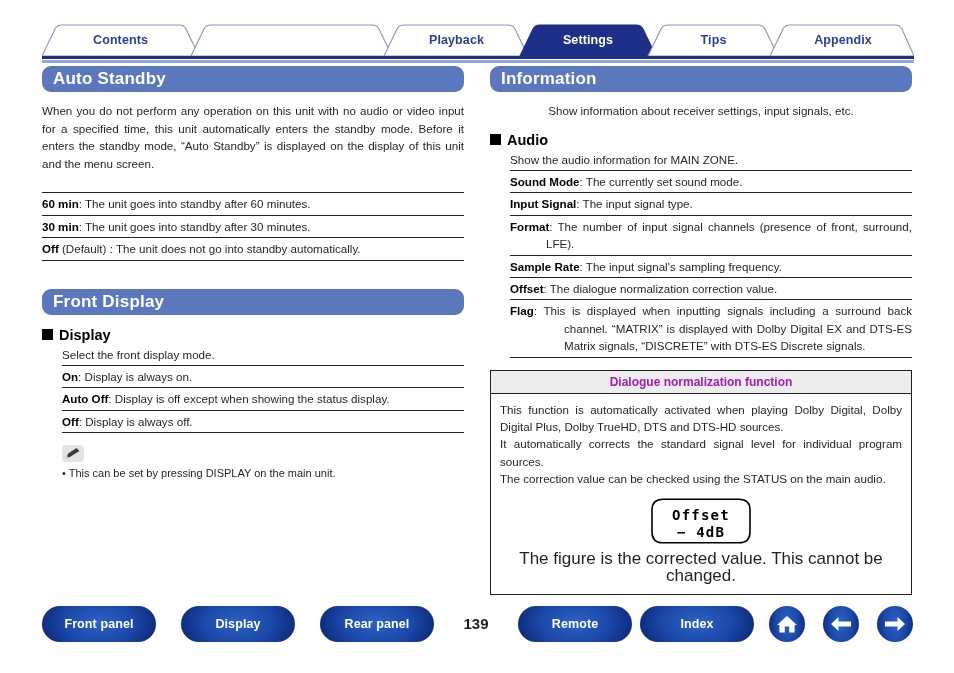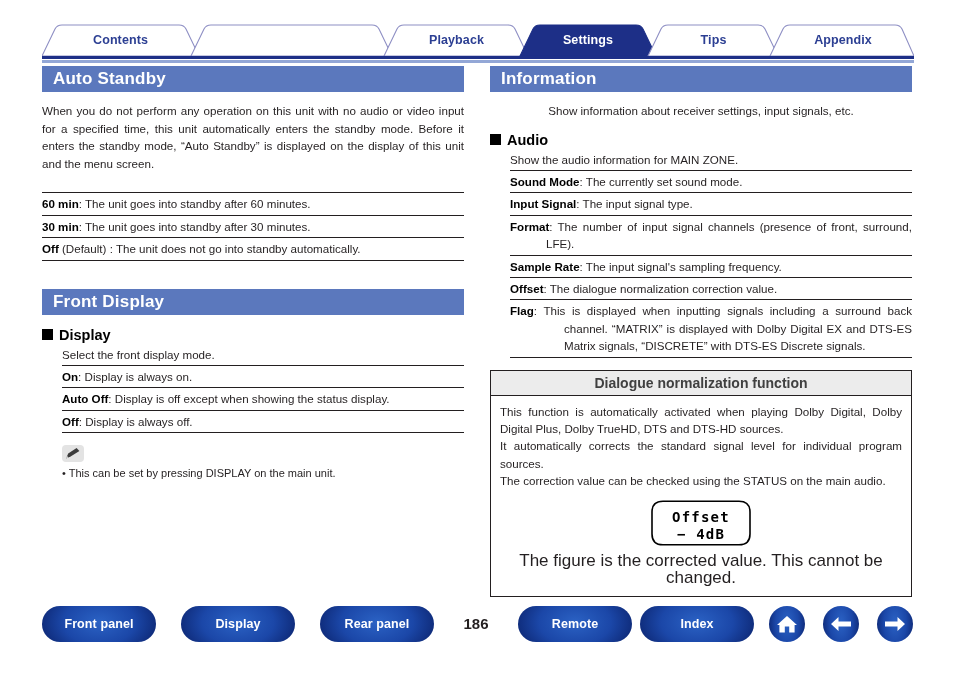--- a/index.html
+++ b/index.html
@@ -67,20 +67,21 @@
   .sec-head {
     background: #5b78bd;
     height: 26px;
     line-height: 26px;
     padding-left: 11px;
     color: #ffffff;
     font-size: 17px;
     font-weight: bold;
     letter-spacing: .2px;
     margin-bottom: 10px;
+    border-radius: 9px;
   }
 
   
   .para {
     font-size: 11.6px;
     line-height: 17.6px;
     color: #231f20;
     text-align: justify;
     margin-bottom: 4px;
   }
@@ -147,24 +148,24 @@
 
   
   .callout {
     border: 1.6px solid #231f20;
     margin-top: 12px;
   }
   .callout-title {
     background: #ececec;
     border-bottom: 1.6px solid #231f20;
     text-align: center;
-    font-size: 14px;
+    font-size: 12px;
     font-weight: bold;
     padding: 4px 0 4px 0;
-    color: #404040;
+    color: #a21caf;
   }
   .callout-body {
     padding: 7px 9px 9px 9px;
     font-size: 11.6px;
     line-height: 17.4px;
     text-align: justify;
   }
   .callout-body p { margin: 0; }
   .callout-caption {
     text-align: center;
@@ -345,21 +346,21 @@
   </div>
 
 </div>
 
 <div class="btnbar">
 
   <div class="pill" style="left:42px;">Front panel</div>
   <div class="pill" style="left:181px;">Display</div>
   <div class="pill" style="left:320px;">Rear panel</div>
 
-  <div class="pagenum">186</div>
+  <div class="pagenum">139</div>
 
   <div class="pill" style="left:518px;">Remote</div>
   <div class="pill" style="left:640px;">Index</div>
 
   <div class="circ" style="left:769px;">
     <svg width="22" height="20" viewBox="0 0 22 20">
       <path d="M11,2 L21,11 L18.6,11 L18.6,18.5 L13.2,18.5 L13.2,12.6 L8.8,12.6 L8.8,18.5 L3.4,18.5 L3.4,11 L1,11 Z" fill="#ffffff"></path>
     </svg>
   </div>
 

